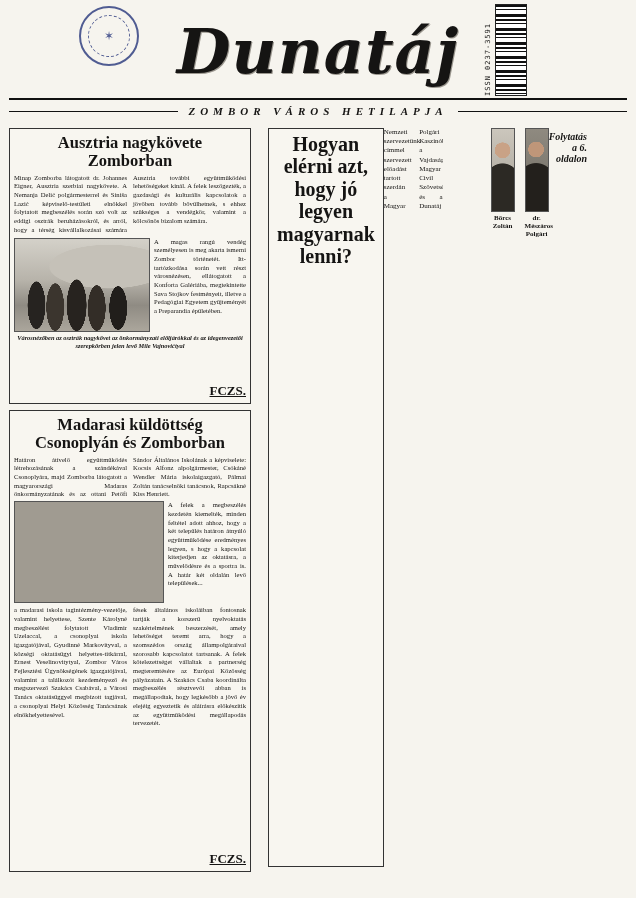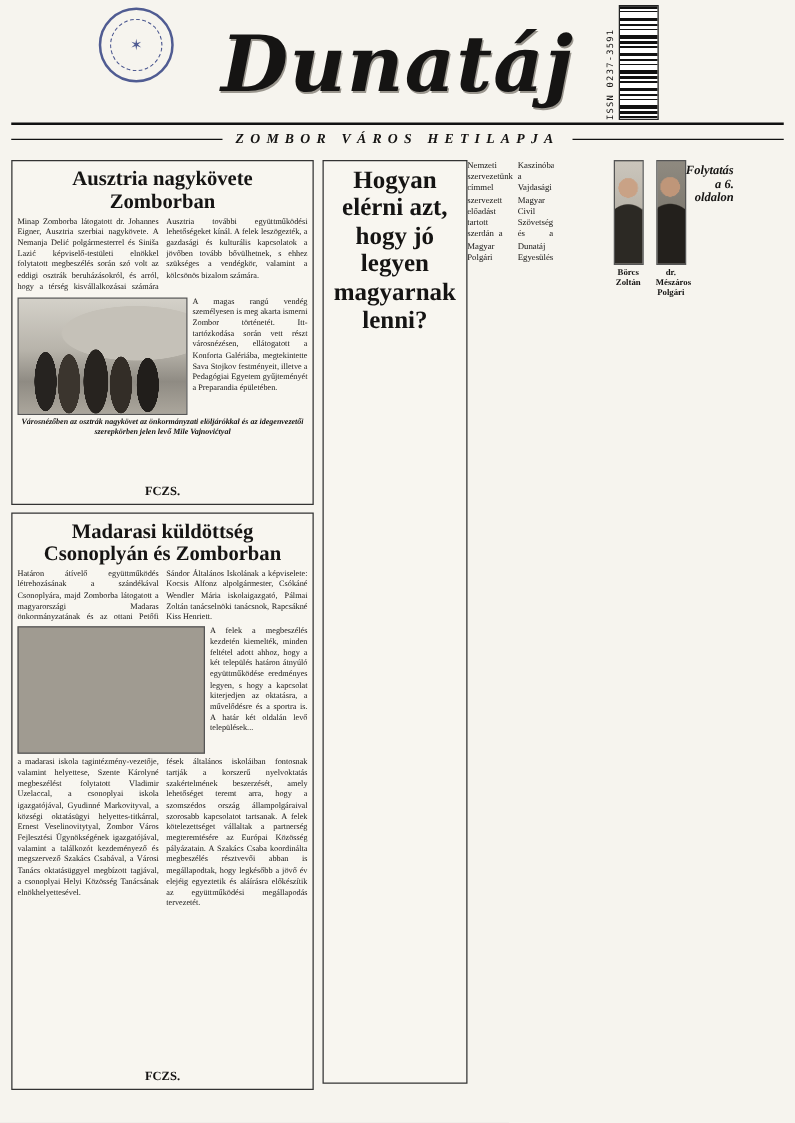--- a/index.html
+++ b/index.html
@@ -58,21 +58,21 @@
   }
   .dateline {
     display:flex; justify-content:space-between; align-items:center;
     border-top:1px solid #111; border-bottom:1px solid #111;
     height:18px; font-size:9.5px; padding:0 6px;
   }
   .dateline .date { font-weight:bold; }
   .dateline .price { font-weight:bold; }
 
   
-  .content { display:flex; gap:7px; margin-top:6px; height:744px; }
+  .content { display:flex; gap:17px; margin-top:6px; height:744px; }
   .col-left { width:242px; display:flex; flex-direction:column; gap:6px; }
   .col-right { flex:1; display:flex; flex-direction:column; min-width:0; }
 
   .artbox { border:1px solid #333; padding:4px; overflow:hidden; background:#f8f6f0; }
 
   h1,h2 { margin:0; font-weight:bold; text-align:center; }
   .a1 { height:276px; display:flex; flex-direction:column; }
   .a1 h2, .a3 h2 { font-size:16.5px; line-height:1.08; margin:1px 0 4px; }
 
   .two-col {
@@ -92,21 +92,21 @@
       radial-gradient(ellipse 10px 26px at 46% 72%, #27231f 98%, transparent),
       radial-gradient(ellipse 9px 23px at 61% 75%, #332d27 98%, transparent),
       radial-gradient(ellipse 9px 22px at 77% 75%, #211e1b 98%, transparent),
       radial-gradient(ellipse 60px 22px at 70% 30%, #c5c1b8 98%, transparent),
       linear-gradient(180deg, #d4d1c9 0%, #b7b3aa 45%, #8f8b83 72%, #aba69c 100%);
   }
   .caption {
     font-size:6.4px; font-weight:bold; font-style:italic;
     text-align:center; line-height:1.25; margin-top:2px;
   }
-  .credit { text-align:center; font-weight:bold; font-size:10px; margin-top:auto; }
+  .credit { text-align:right; font-weight:bold; font-size:13px; margin-top:auto;text-decoration:underline; }
 
   .a3 { flex:1; display:flex; flex-direction:column; }
   .a3-photo-row { display:flex; gap:4px; margin-top:2px; }
   .photo-meeting {
     width:150px; height:102px;
     background:
       radial-gradient(circle 7px at 14% 42%, #2e2a25 97%, transparent),
       radial-gradient(circle 7px at 32% 38%, #3a332c 97%, transparent),
       radial-gradient(circle 7px at 52% 40%, #29251f 97%, transparent),
       radial-gradient(circle 7px at 70% 39%, #35302a 97%, transparent),

